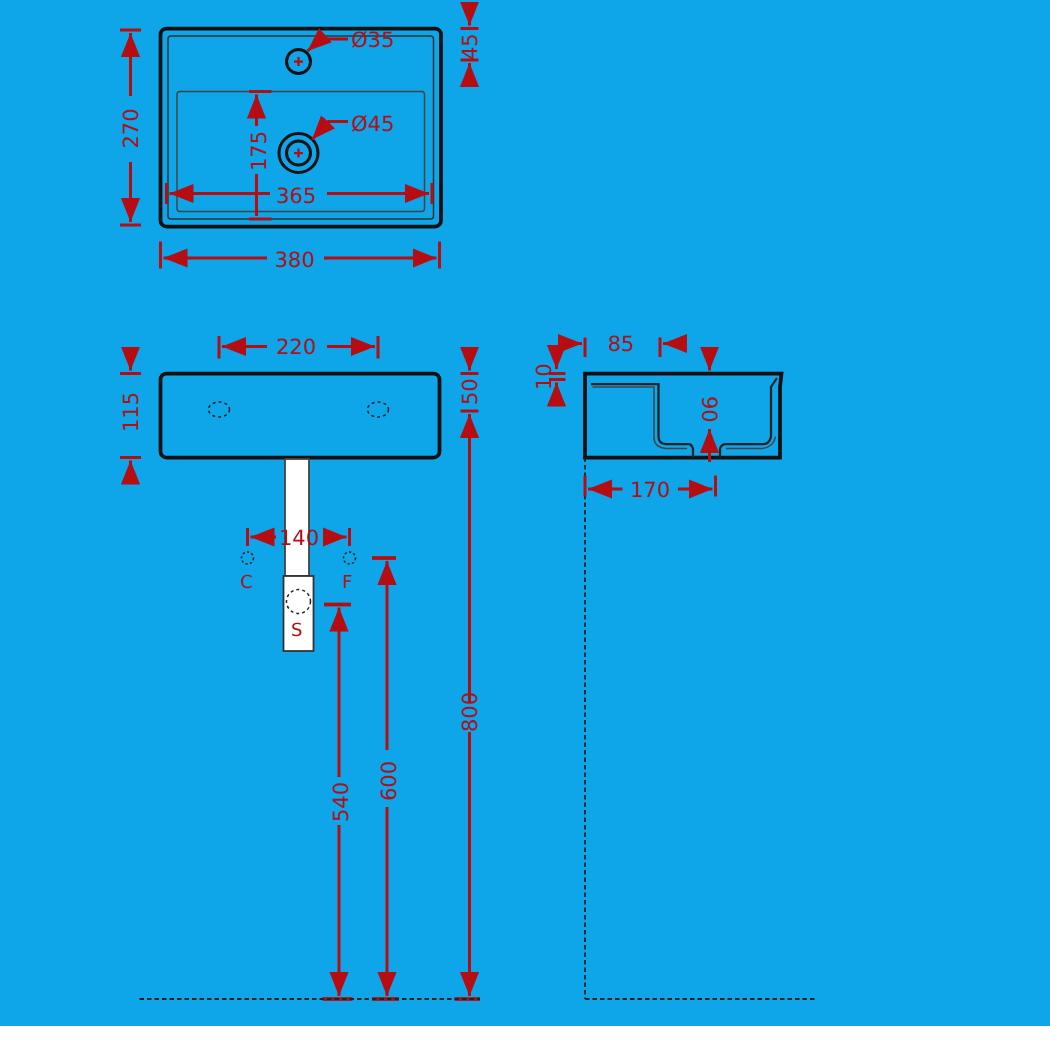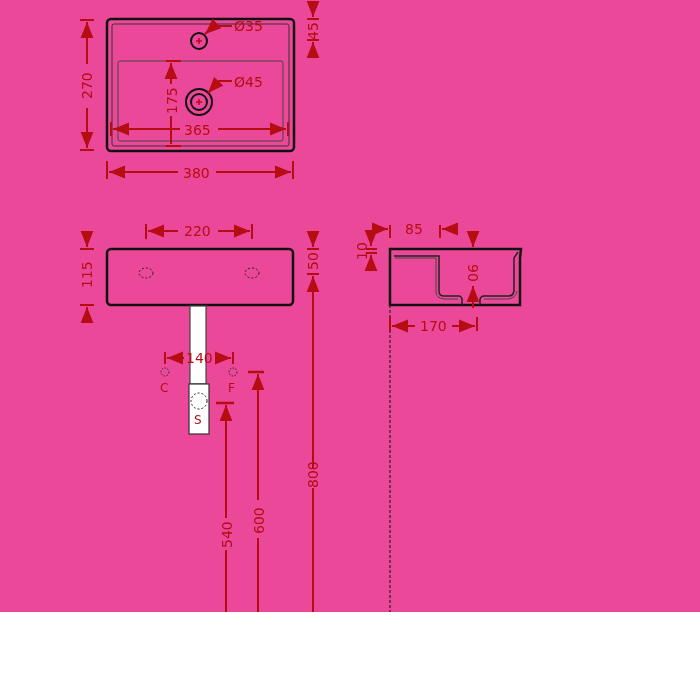--- a/index.html
+++ b/index.html
@@ -1,16 +1,16 @@
 <!DOCTYPE html>
 <html><head>
 <meta charset="utf-8">
 <style>
   html, body { margin:0; padding:0; background:#ffffff; }
-  #stage { position:relative; width:700px; height:612px; background:#ec4899; overflow:hidden; }
+  #stage { position:relative; width:700px; height:684px; background:#0ea5e9; overflow:hidden; }
   svg { position:absolute; left:0; top:0; }
   .dim { font-family:"DejaVu Sans", sans-serif; font-size:14px; fill:#b50d12; }
   .lbl { font-family:"DejaVu Sans", sans-serif; font-size:12px; fill:#b50d12; }
 </style>
 </head>
 <body>
 
 <div id="stage">
 <svg width="700" height="700" viewBox="0 0 700 700">
   <defs>

